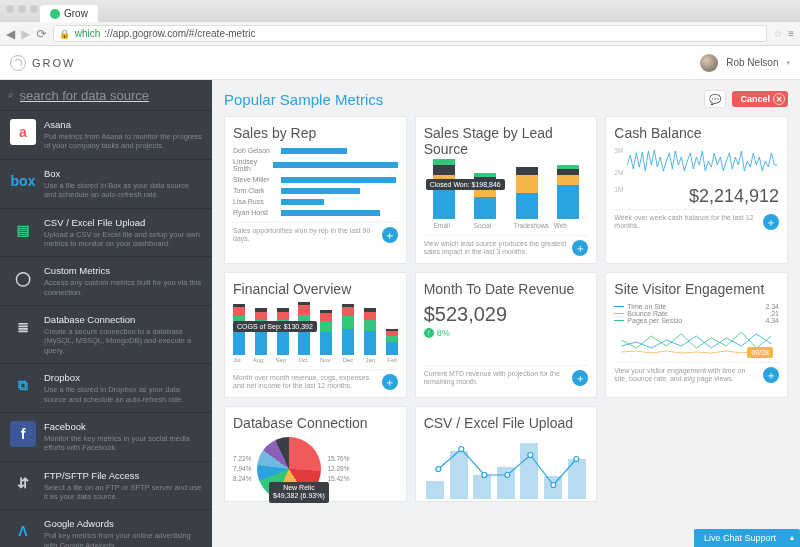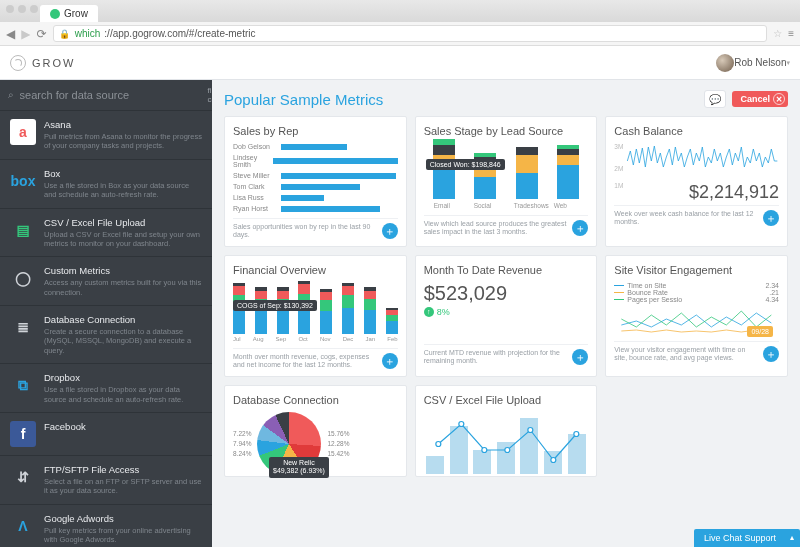--- a/index.html
+++ b/index.html
@@ -11,44 +11,44 @@
   .chrome-url { height: 24px; background:#f5f5f5; border-bottom:1px solid #ddd; display:flex;align-items:center; padding:0 6px; gap:6px;}
   .url-back,.url-fwd,.url-reload{color:#888;font-size:12px;}
   .url-bar{flex:1;background:#fff;border:1px solid #ddd;border-radius:3px;padding:2px 6px;font-size:10px;color:#555; display:flex;align-items:center;gap:4px;}
   .lock{color:#2a9d4a;font-size:9px;}
   .url-bar .https{color:#2a9d4a;}
   .app { position:relative; height: calc(547px - 46px); display:flex; flex-direction:column; }
   .topbar { height: 34px; background:#fff; border-bottom:1px solid #e1e4e8; display:flex;align-items:center; padding:0 10px; justify-content:space-between;}
   .logo { display:flex;align-items:center;gap:6px; color:#555; letter-spacing:2px; font-size:11px;}
   .logo-mark{width:16px;height:16px;border:1px solid #bbb;border-radius:50%;position:relative;}
   .logo-mark::before{content:"";position:absolute;inset:3px;border:1px solid #bbb;border-radius:50%;border-left-color:transparent;border-bottom-color:transparent;}
-  .user{display:flex;align-items:center;gap:0;font-size:10px;color:#555;}
+  .user{display:flex;align-items:center;gap:8px;font-size:10px;color:#555;}
   .avatar{width:18px;height:18px;border-radius:50%;background:radial-gradient(circle at 35% 35%, #d7c9b8, #6f5c4a);}
   .body{flex:1;display:flex;min-height:0;}
   .sidebar{width:212px;background:#3a3f45;color:#cfd3d8;display:flex;flex-direction:column;}
   .search-row{display:flex;align-items:center;padding:6px 8px;border-bottom:1px solid #2e3338;gap:6px;}
-  .search-row input{flex:1;background:transparent;border:none;color:#cfd3d8;font-size:11px;outline:none;}
+  .search-row input{flex:1;background:transparent;border:none;color:#cfd3d8;font-size:13px;outline:none;text-decoration:underline;}
   .search-row input::placeholder{color:#8b9096;}
   .filter{font-size:8px;color:#9aa0a6;display:flex;align-items:center;gap:3px;margin-left:40px;}
   .ds-list{flex:1;overflow:hidden;}
   .ds-item{display:flex;gap:8px;padding:8px 10px;border-bottom:1px solid #2e3338;}
   .ds-icon{width:26px;height:26px;border-radius:3px;display:flex;align-items:center;justify-content:center;font-weight:bold;font-size:14px;flex-shrink:0;}
   .ds-text{flex:1;min-width:0;}
   .ds-title{font-size:9.5px;color:#e8eaed;margin-bottom:2px;}
   .ds-desc{font-size:7.5px;color:#7f858c;line-height:1.25;}
   .content{flex:1;background:#f0f2f4;padding:10px 12px;overflow:hidden;position:relative;}
   .content-head{display:flex;justify-content:space-between;align-items:center;margin-bottom:8px;}
   .content-title{color:#2aa3df;font-size:15px;font-weight:400;}
   .head-actions{display:flex;gap:6px;align-items:center;}
   .icon-btn{width:22px;height:18px;border:1px solid #e0e3e8;border-radius:3px;background:#fff;display:flex;align-items:center;justify-content:center;color:#bbb;font-size:10px;}
   .cancel{background:#f05a5a;color:#fff;border:none;border-radius:3px;padding:3px 18px 3px 8px;font-size:9px;position:relative;font-weight:bold;}
   .cancel .x{position:absolute;right:3px;top:2px;width:12px;height:12px;border:1px solid rgba(255,255,255,.7);border-radius:50%;display:flex;align-items:center;justify-content:center;font-size:8px;}
   .grid{display:grid;grid-template-columns:repeat(3,1fr);gap:8px;}
   .card{background:#fff;border:1px solid #e4e7eb;border-radius:2px;padding:8px 8px 6px;position:relative;min-height:0;}
-  .card-title{font-size:11px;color:#555;margin-bottom:6px;}
+  .card-title{font-size:14px;color:#555;margin-bottom:6px;}
   .card-foot{border-top:1px solid #eef0f3;margin-top:6px;padding-top:4px;display:flex;align-items:center;gap:6px;}
   .card-foot .desc{flex:1;font-size:7px;color:#9aa0a6;line-height:1.2;}
   .plus{width:16px;height:16px;border-radius:50%;background:#2aa3df;color:#fff;display:flex;align-items:center;justify-content:center;font-size:11px;flex-shrink:0;}
   
   .hbars{display:flex;flex-direction:column;gap:4px;}
   .hbar-row{display:flex;align-items:center;gap:4px;}
   .hbar-label{width:44px;font-size:7px;color:#888;text-align:left;}
   .hbar{height:6px;background:#2aa3df;}
   
   .stacks{display:flex;align-items:flex-end;justify-content:space-around;height:56px;position:relative;}
@@ -171,20 +171,21 @@
             <div class="ds-icon" style="background:transparent;color:#2aa3df;">⧉</div>
   <div class="ds-text">
               <div class="ds-title">Dropbox</div>
   <div class="ds-desc">Use a file stored in Dropbox as your data source and schedule an auto-refresh rate.</div>
             </div>
           </div>
           <div class="ds-item">
             <div class="ds-icon" style="background:#3b5998;color:#fff;">f</div>
   <div class="ds-text">
               <div class="ds-title">Facebook</div>
+  <div class="ds-desc">Monitor the key metrics in your social media efforts with Facebook.</div>
             </div>
           </div>
           <div class="ds-item">
             <div class="ds-icon" style="background:transparent;color:#cfd3d8;">⇵</div>
   <div class="ds-text">
               <div class="ds-title">FTP/SFTP File Access</div>
   <div class="ds-desc">Select a file on an FTP or SFTP server and use it as your data source.</div>
             </div>
           </div>
           <div class="ds-item">

